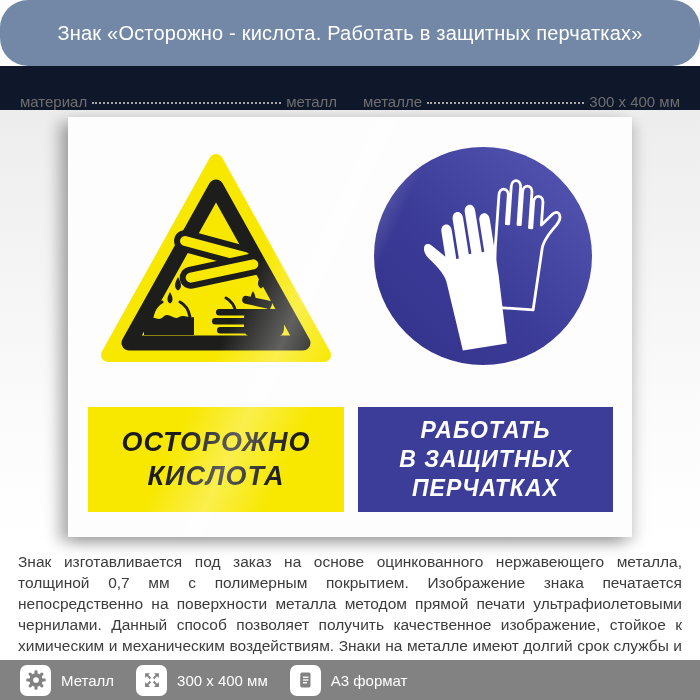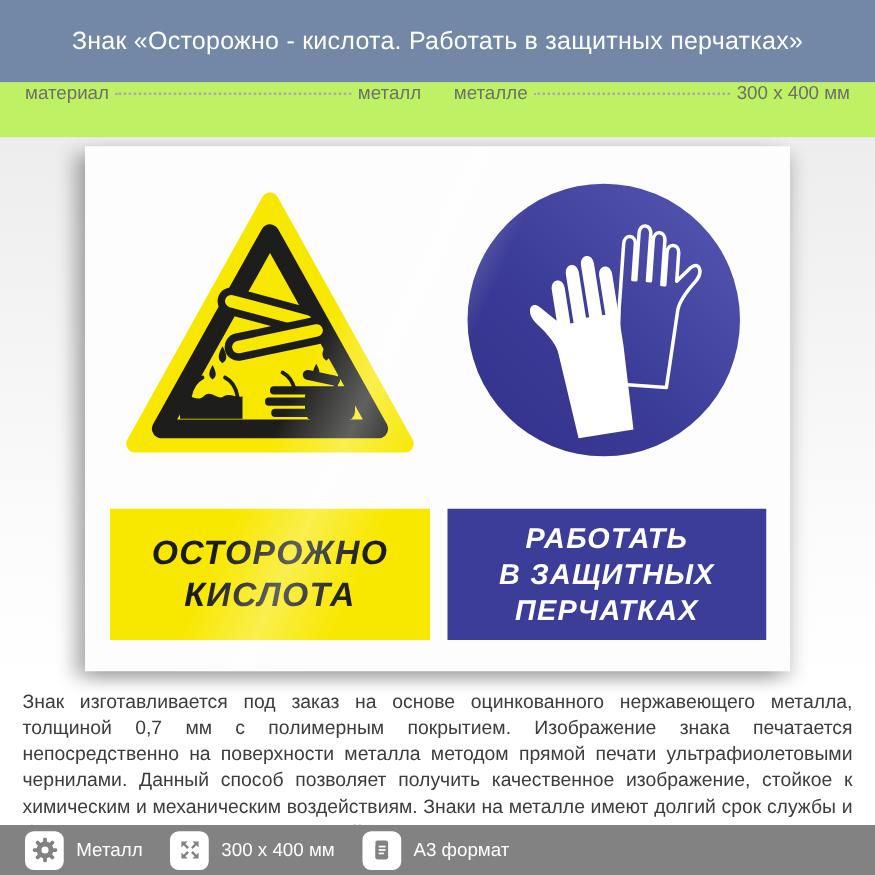--- a/index.html
+++ b/index.html
@@ -8,31 +8,31 @@
     font-family: "Liberation Sans", sans-serif;
     background: #fdfdfd;
     overflow: hidden;
   }
   .page { width: 700px; height: 700px; display: flex; flex-direction: column; }
 
   
   .header {
     height: 66px; flex: 0 0 66px;
     background: #7288a6;
-    display: flex; align-items: center; justify-content: center;
+    display: flex; align-items: center; justify-content: center; border-radius: 28px;
   }
   .header .title {
     color: #ffffff; font-size: 20px; letter-spacing: 0.2px;
   }
 
   
   .specs {
     height: 44px; flex: 0 0 44px;
-    background: #bef264;
-    display: flex; align-items: flex-start;
+    background: #0f172a;
+    display: flex; align-items: flex-end;
     padding: 0 20px; gap: 26px;
     color: #6e6e6e; font-size: 15px;
   }
   .spec { flex: 1; display: flex; align-items: baseline; min-width: 0; }
   .spec .leader {
     flex: 1; border-bottom: 2px dotted #aaaaaa;
     margin: 0 5px; transform: translateY(-3px);
   }
 
   

